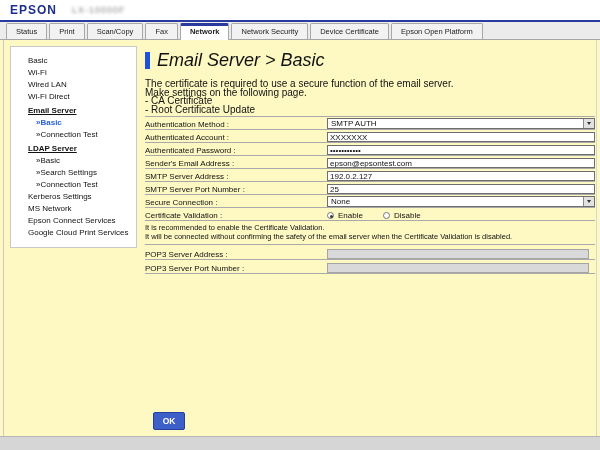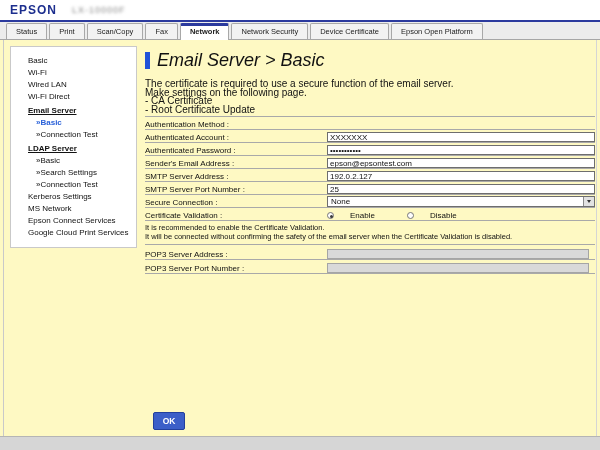--- a/index.html
+++ b/index.html
@@ -54,21 +54,21 @@
   .tinput:disabled { background:#d9d9d9; border:1px solid #a5a5a5; }
   .pop3 .tinput { width:calc(100% - 6px); }
   .pop3 { height:15px; }
   .selectbox { width:100%; height:11px; border:1px solid #6e6e6e; background:#fff;
                display:flex; align-items:center; justify-content:space-between;
                font-size:8px; color:#111; padding-left:3px; cursor:pointer; }
   .sel-btn { width:11px; height:9px; background:#e2e2e2; border-left:1px solid #8a8a8a;
              display:flex; align-items:center; justify-content:center; flex:none; }
   .arrow-down { width:0; height:0; border-left:2.5px solid transparent;
                 border-right:2.5px solid transparent; border-top:3.5px solid #333; }
-  .radio-group { display:flex; align-items:center; gap:16px; font-size:8px; color:#111; }
+  .radio-group { display:flex; align-items:center; gap:4px; font-size:8px; color:#111; }
   .radio { width:7px; height:7px; border-radius:50%; border:1px solid #767676; background:#fdfdfd;
            display:inline-block; position:relative; flex:none; cursor:pointer; }
   .radio.checked::after { content:""; position:absolute; left:1.5px; top:1.5px;
                           width:3px; height:3px; border-radius:50%; background:#3a3a3a; }
   .radio-label { margin-right:16px; }
   .note { border-top:1px solid #a9a9a9; font-size:7.5px; line-height:9px; color:#111;
           padding:2px 0 3px; }
   .ok-button { position:absolute; left:153px; top:372px; width:32px; height:18px;
                background:#3c5fc8; border:1px solid #23409c; border-radius:2px; color:#fff;
                font-weight:bold; font-size:8.5px; font-family:"Liberation Sans",sans-serif;
@@ -126,20 +126,28 @@
       <div>The certificate is required to use a secure function of the email server.</div>
       <div>Make settings on the following page.</div>
       <div>- CA Certificate</div>
       <div>- Root Certificate Update</div>
     </div>
 
     <div class="form">
 
       <div class="frow">
         <div class="flabel">Authentication Method :</div>
+        <div class="fctrl">
+          <div class="selectbox">
+            <span>SMTP AUTH</span>
+            <span class="sel-btn">
+              <span class="arrow-down"></span>
+            </span>
+          </div>
+        </div>
       </div>
 
       <div class="frow">
         <div class="flabel">Authenticated Account :</div>
         <div class="fctrl">
           <input type="text" class="tinput" value="XXXXXXX" style="">
         </div>
       </div>
 
       <div class="frow">

